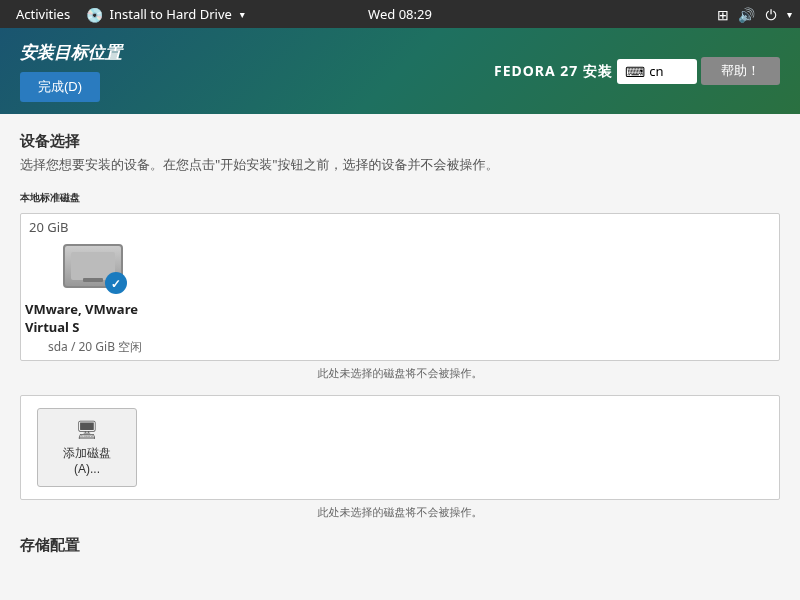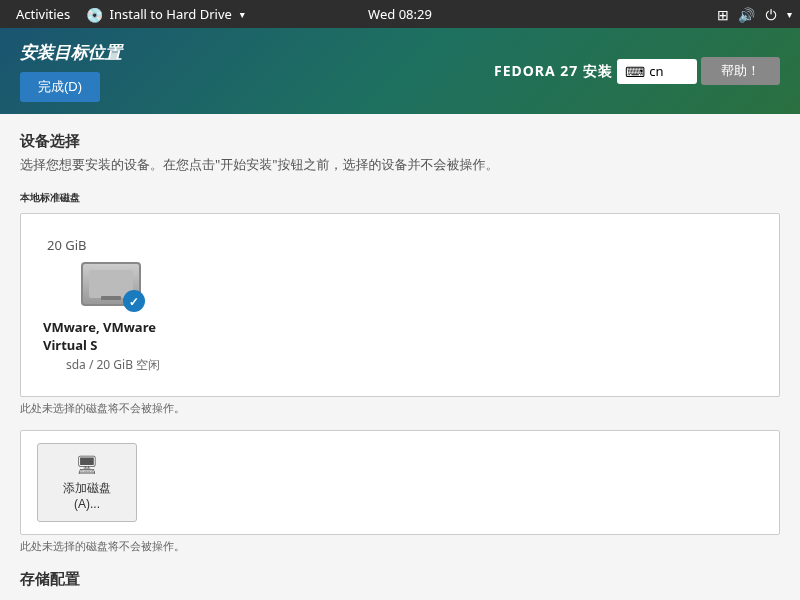--- a/index.html
+++ b/index.html
@@ -60,21 +60,21 @@
     }
 
     .section-title { font-size: 15px; font-weight: bold; color: #333; margin-bottom: 4px; }
     .section-desc { font-size: 13px; color: #555; margin-bottom: 16px; }
 
     .subsection-label { font-size: 10px; color: #333; font-weight: bold; margin-bottom: 8px; }
 
     
     .disk-box {
       border: 1px solid #ccc; background: #fff; border-radius: 2px;
-      padding: 22px; margin-bottom: 4px;
+      padding: 4px; margin-bottom: 4px;
     }
     .disk-item {
       display: flex; flex-direction: column; align-items: center;
       width: 140px; cursor: pointer;
     }
     .disk-size { font-size: 13px; color: #555; margin-bottom: 8px; align-self: flex-start; padding-left: 4px; }
     .disk-icon-container { position: relative; width: 64px; height: 50px; margin-bottom: 6px; }
     .disk-icon {
       width: 60px; height: 44px;
       background: linear-gradient(180deg, #ccc 0%, #999 100%);
@@ -92,21 +92,21 @@
     }
     .disk-check {
       position: absolute; bottom: 0; right: 0;
       width: 22px; height: 22px; background: #1a7bbf; border-radius: 50%;
       display: flex; align-items: center; justify-content: center;
       color: #fff; font-size: 12px; font-weight: bold;
     }
     .disk-name { font-size: 13px; font-weight: bold; color: #222; }
     .disk-info { font-size: 12px; color: #666; margin-top: 2px; }
 
-    .note-text { font-size: 11px; color: #666; text-align: left; margin-bottom: 14px; font-family: Liberation Mono, monospace; }
+    .note-text { font-size: 11px; color: #666; text-align: center; margin-bottom: 14px; }
 
     
     .add-disk-box {
       border: 1px solid #ccc; background: #fff; border-radius: 2px;
       padding: 12px 16px; margin-bottom: 4px;
     }
     .add-disk-button {
       display: flex; flex-direction: column; align-items: center; justify-content: center;
       border: 1px solid #bbb; background: #f0f0f0; border-radius: 3px;
       padding: 10px 14px; cursor: pointer; width: 100px; gap: 4px;

